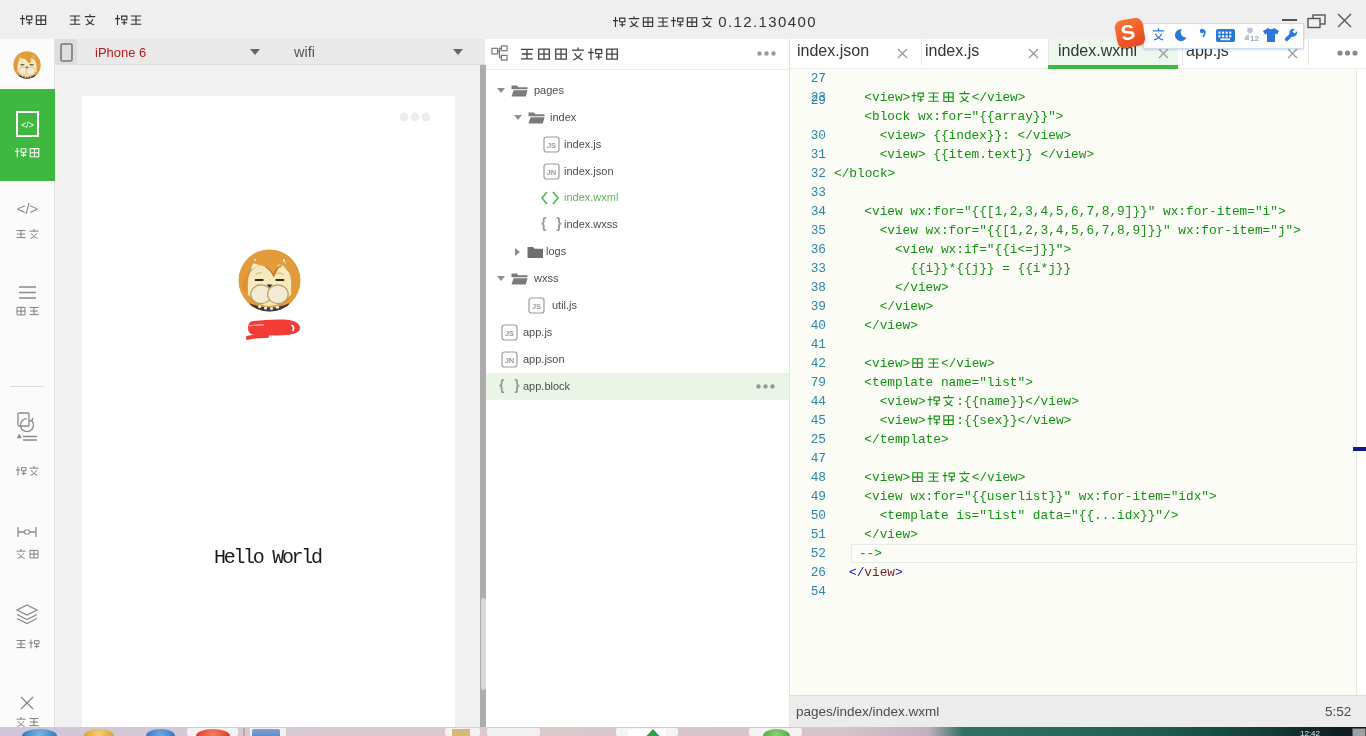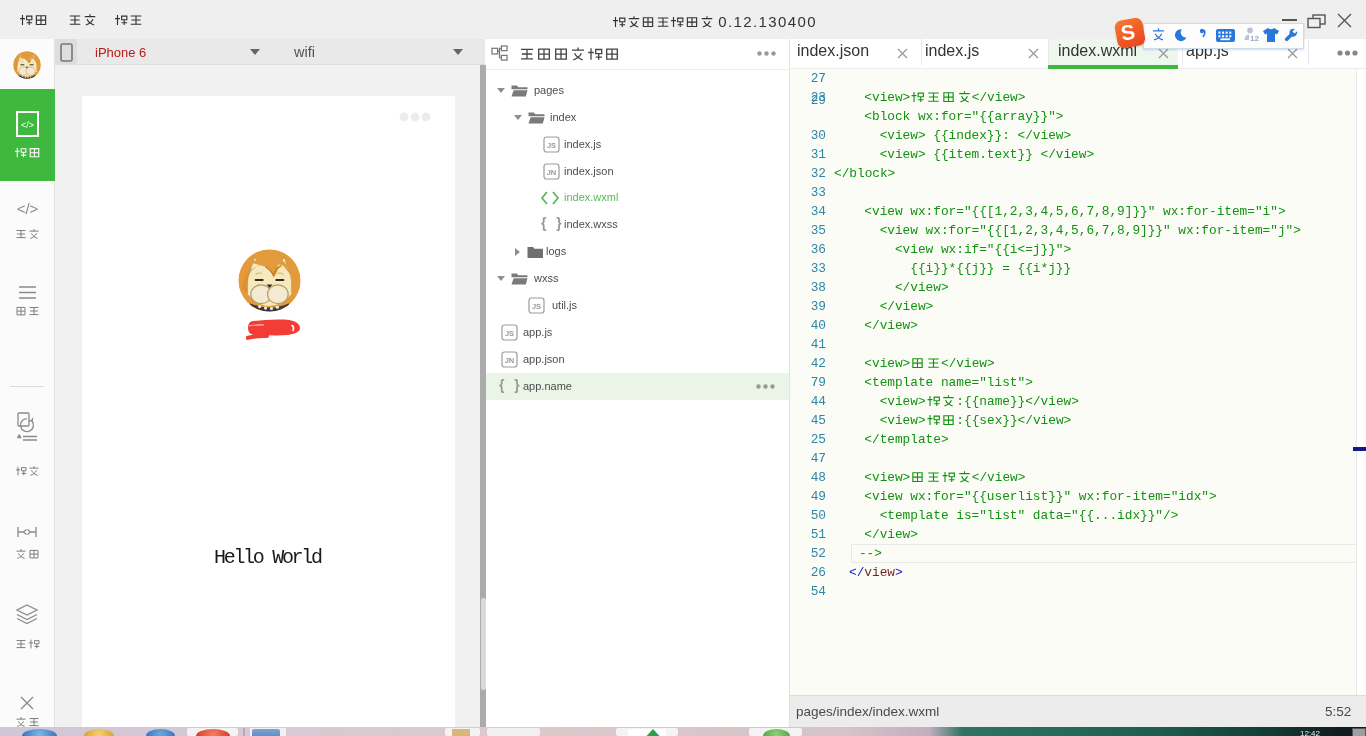--- a/index.html
+++ b/index.html
@@ -352,21 +352,21 @@
       <rect x="1" y="1" width="15" height="15" rx="2.5" fill="#fff" stroke="#9b9b9b" stroke-width="1.2"></rect>
       <text x="8.5" y="12" font-size="7.5" font-weight="bold" fill="#9b9b9b" text-anchor="middle" font-family="Liberation Sans">JS</text>
     </svg>
 <div class="tl" style="left:523px;top:319.0px">app.js</div>
 <svg class="a" style="left:501px;top:351.0px" width="17" height="17">
       <rect x="1" y="1" width="15" height="15" rx="2.5" fill="#fff" stroke="#9b9b9b" stroke-width="1.2"></rect>
       <text x="8.5" y="12" font-size="7.5" font-weight="bold" fill="#9b9b9b" text-anchor="middle" font-family="Liberation Sans">JN</text>
     </svg>
 <div class="tl" style="left:523px;top:346.0px">app.json</div>
 <div class="a" style="left:499px;top:376.5px;color:#999;font-size:14px;font-weight:bold;letter-spacing:3px">{ }</div>
-<div class="tl" style="left:523px;top:373.0px">app.name</div>
+<div class="tl" style="left:523px;top:373.0px">app.block</div>
 <div class="a" style="left:790px;top:39px;width:576px;height:30px;background:#fff;border-bottom:1px solid #ededed;box-sizing:border-box"></div>
 <div class="a" style="left:1048px;top:39px;width:130px;height:27px;background:#edf7ed"></div>
 <div class="a" style="left:1048px;top:65px;width:130px;height:4px;background:#3eb83e"></div>
 <div class="a" style="left:921px;top:39px;width:1px;height:26px;background:#e8e8e8"></div>
 <div class="a" style="left:1048px;top:39px;width:1px;height:26px;background:#e8e8e8"></div>
 <div class="a" style="left:1182px;top:39px;width:1px;height:26px;background:#e8e8e8"></div>
 <div class="a" style="left:1308px;top:39px;width:1px;height:26px;background:#e8e8e8"></div>
 <div class="tab" style="left:797px">index.json</div>
 <svg class="a" style="left:897px;top:48px" width="11" height="11">
       <path d="M1 1 L10 10 M10 1 L1 10" stroke="#999" stroke-width="1.3"></path>

